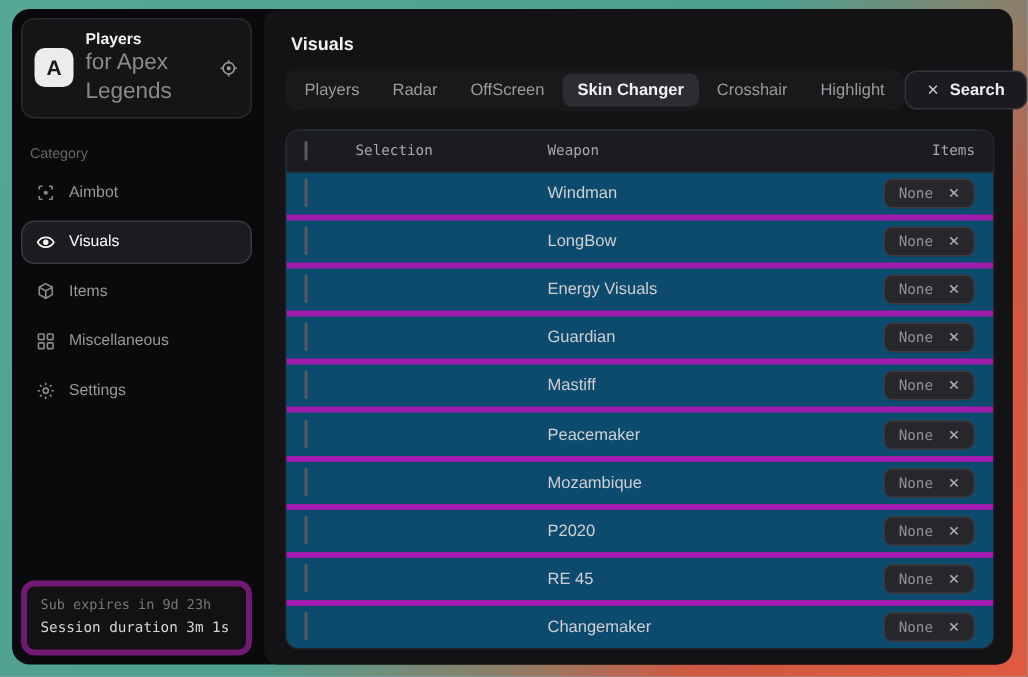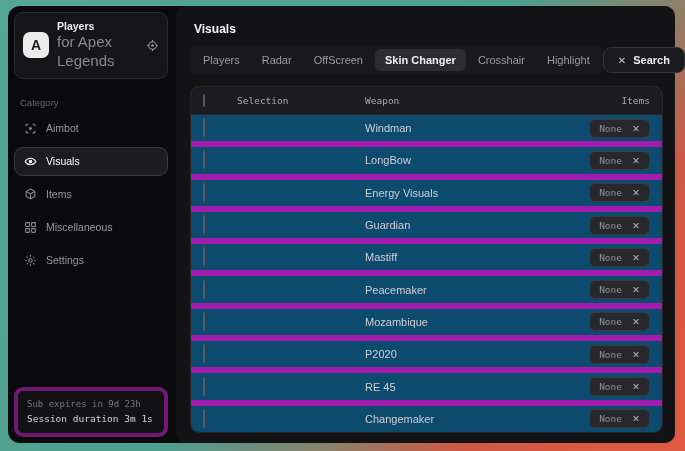--- a/index.html
+++ b/index.html
@@ -65,21 +65,21 @@
   .table { flex:1; border:1px solid #242428; border-radius:9px; overflow:hidden; display:flex; flex-direction:column; background:#0c4a6e; }
   .thead {
     display:grid; grid-template-columns:34px 128px 1fr auto; align-items:center;
     height:28px; background:#1c1c20; border-bottom:1px solid #26262a;
     font-family:"DejaVu Sans Mono", monospace; font-size:9.5px; color:#a8a8ab;
     padding:0 12px;
   }
   .thead .col-skin { text-align:right; }
   .trow {
     display:grid; grid-template-columns:34px 128px 1fr auto; align-items:center;
-    flex:1; min-height:0; border-bottom:6px solid #a21caf; padding:0 12px;
+    flex:1; min-height:0; border-bottom:4px solid #a21caf; padding:0 12px;
   }
   .trow:last-child { border-bottom:none; }
   .checkbox {
     width:13px; height:13px; border:1.5px solid #5a5a5e; border-radius:4px;
     background:transparent; cursor:pointer;
   }
   .weapon-name { font-size:11px; color:#cfcfd2; }
   .skin-cell { display:flex; justify-content:flex-end; }
   .skin-badge {
     display:inline-flex; align-items:flex-end; gap:10px; padding:3px 9px;

